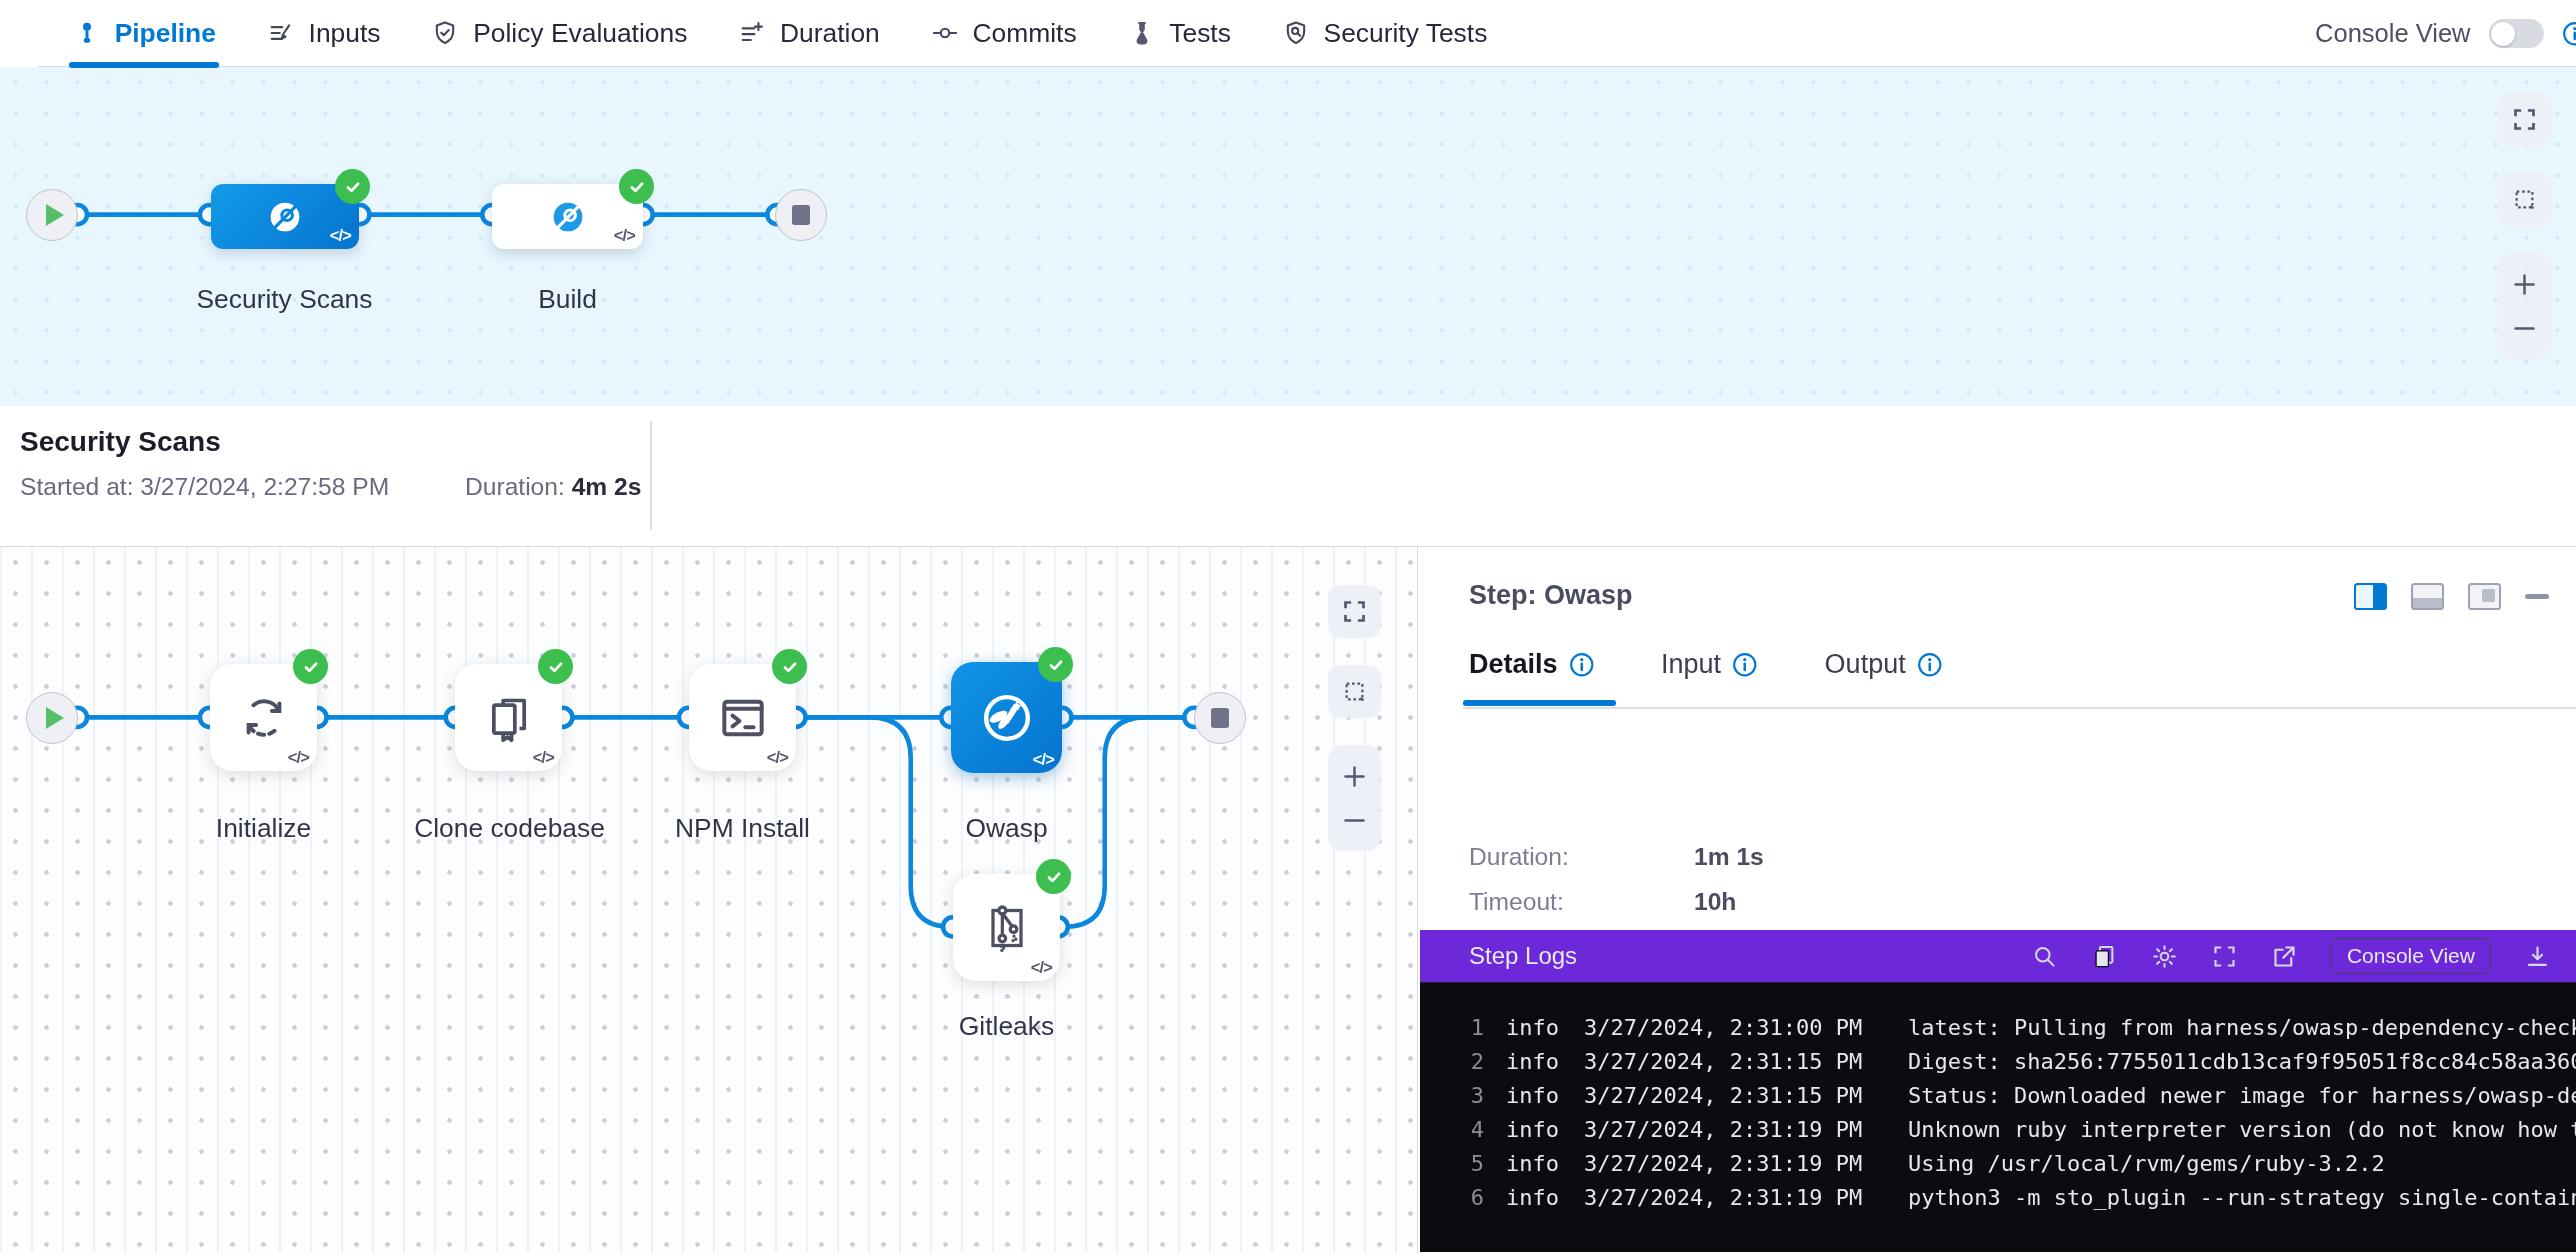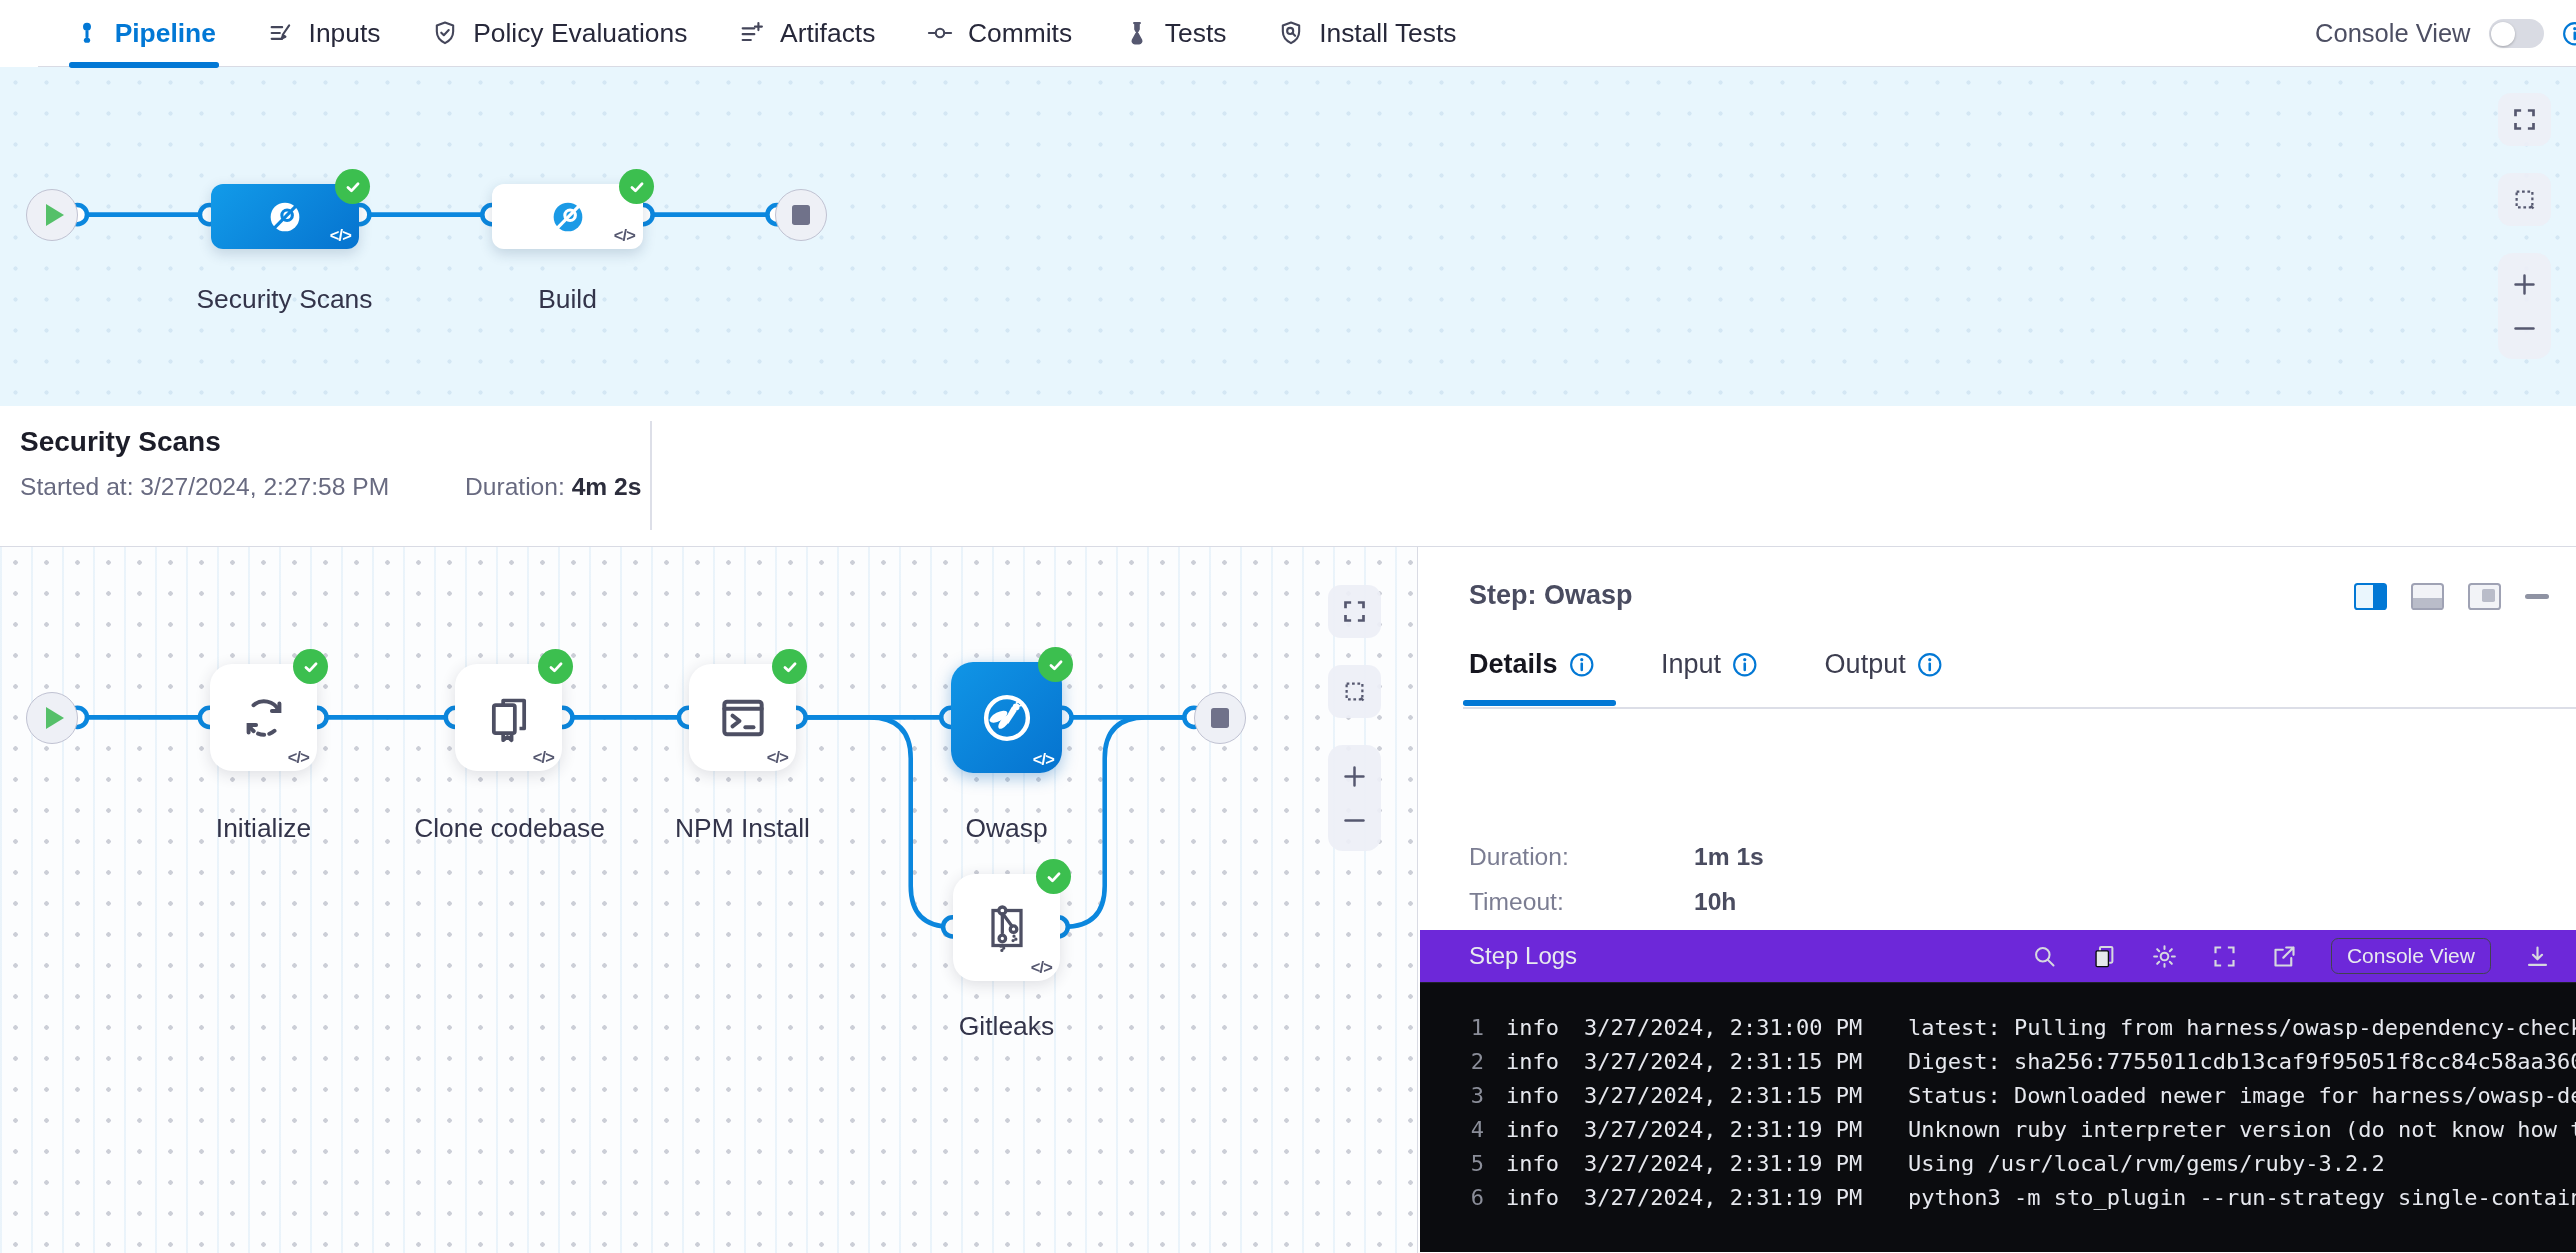--- a/index.html
+++ b/index.html
@@ -157,21 +157,21 @@
         </svg>
       <span>Policy Evaluations</span>
     </div>
     <div class="nav-tab">
       <svg viewBox="0 0 24 24">
           <g class="stroke">
             <path d="M4 8h10M4 13h10M4 18h7"></path>
             <path d="M17.5 3.5v6M14.5 6.5h6"></path>
           </g>
         </svg>
-      <span>Artifacts</span>
+      <span>Duration</span>
     </div>
     <div class="nav-tab">
       <svg viewBox="0 0 24 24">
           <g class="stroke" stroke-width="2">
             <line x1="2.5" y1="12" x2="7.5" y2="12"></line>
             <circle cx="12" cy="12" r="3.6"></circle>
             <line x1="16.5" y1="12" x2="21.5" y2="12"></line>
           </g>
         </svg>
       <span>Commits</span>
@@ -185,21 +185,21 @@
       <span>Tests</span>
     </div>
     <div class="nav-tab">
       <svg viewBox="0 0 24 24">
           <g class="stroke">
             <path d="M12 3l7 2.6v5.2c0 4.9-2.9 7.9-7 9.9-4.1-2-7-5-7-9.9V5.6z"></path>
             <circle cx="11.3" cy="10.2" r="2.6"></circle>
             <path d="M13.2 12.1l2.3 2.3"></path>
           </g>
         </svg>
-      <span>Install Tests</span>
+      <span>Security Tests</span>
     </div>
   </nav>
   <div class="nav-right">
     <span class="cv-label">Console View</span>
     <span class="toggle">
         <span class="knob"></span>
       </span>
     <svg class="info-ic" viewBox="0 0 24 24">
         <circle cx="12" cy="12" r="10" fill="none" stroke="#0278d5" stroke-width="2"></circle>
         <line x1="12" y1="11" x2="12" y2="17" stroke="#0278d5" stroke-width="2.4" stroke-linecap="round"></line>

